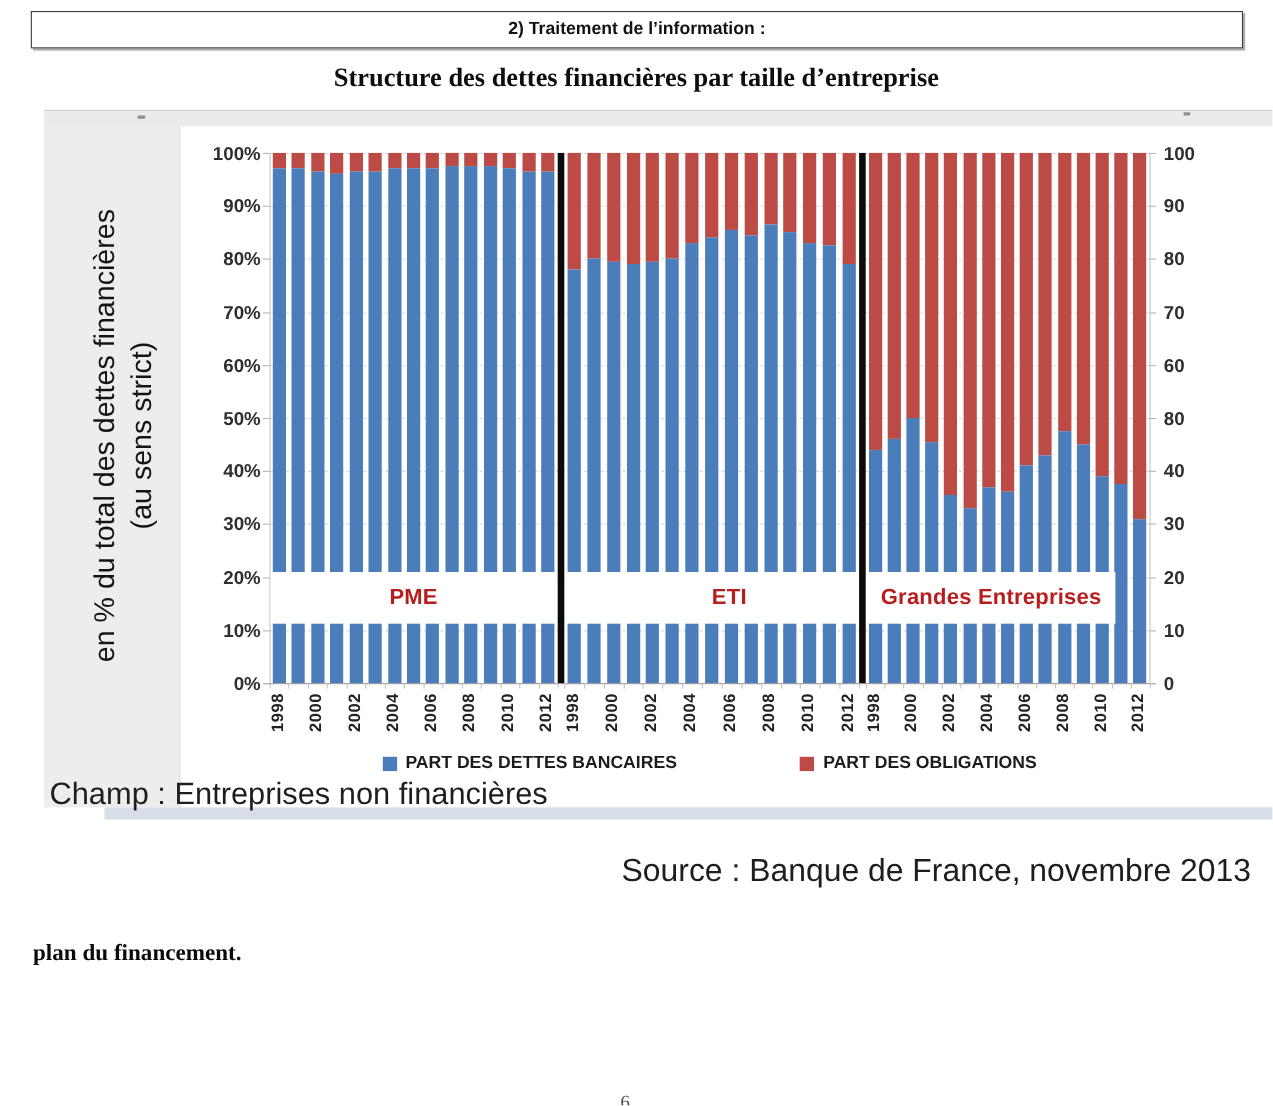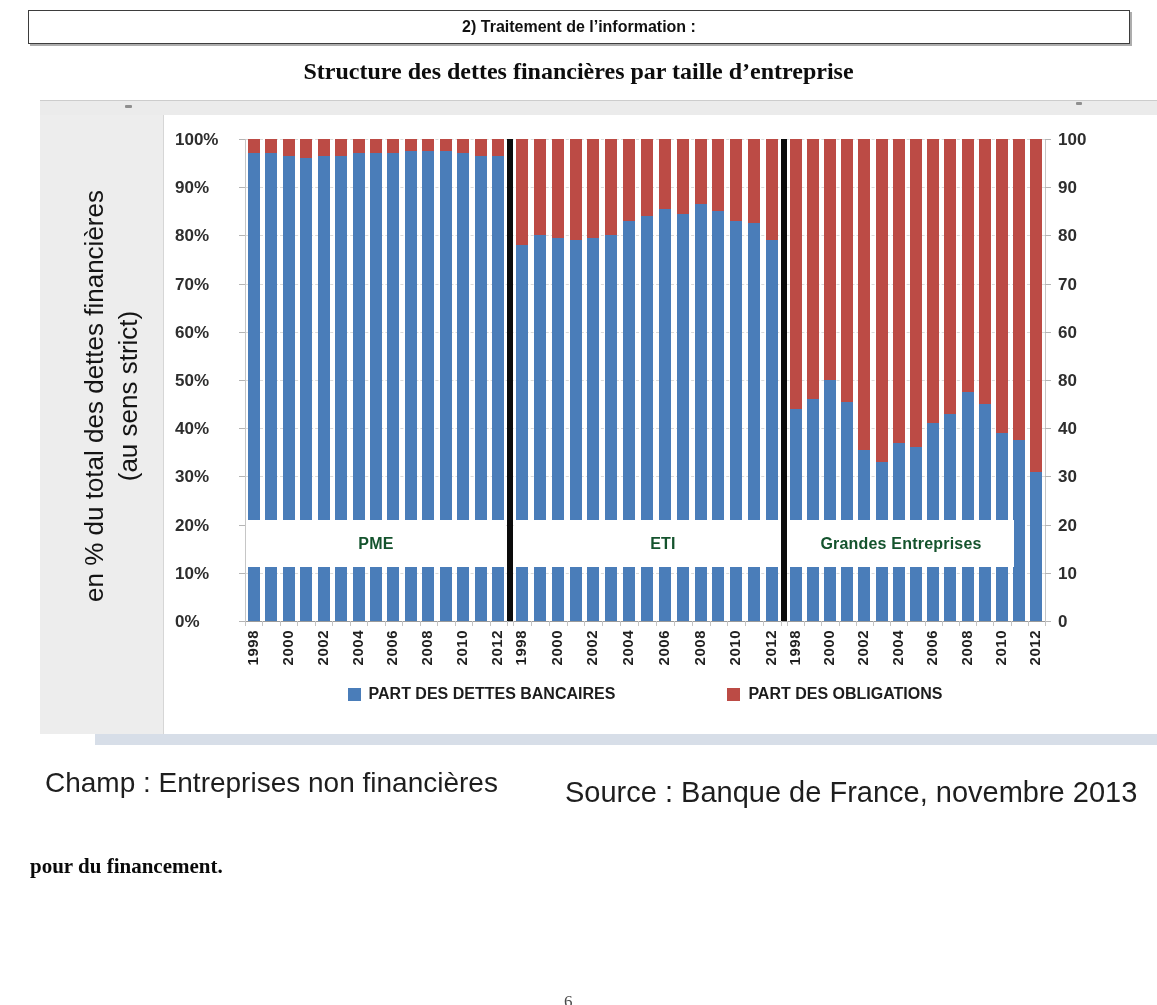--- a/index.html
+++ b/index.html
@@ -26,38 +26,38 @@
   .smudge{position:absolute;background:#8f8f8f;border-radius:1px;}
 
   .y-axis-label{position:absolute;left:72px;top:295px;transform:translate(-50%,-50%) rotate(-90deg);
     text-align:center;font-size:26px;line-height:1.3;color:#141414;white-space:nowrap;}
 
   .plot-layer{position:absolute;left:0;top:0;width:1117px;height:633px;}
   .plot-layer *{position:absolute;}
 
   .gridline{height:0;border-top:1px dashed #dadada;}
   .pborder{background:#c6c6c6;}
-  .ytick-l{width:62px;text-align:left;font-size:17px;font-weight:600;color:#2e2e2e;}
+  .ytick-l{width:62px;text-align:right;font-size:17px;font-weight:600;color:#2e2e2e;}
   .ytick-r{font-size:17px;font-weight:600;color:#2e2e2e;}
   .xtick{writing-mode:vertical-rl;transform:rotate(180deg);font-size:15px;font-weight:600;
     color:#222;letter-spacing:0.5px;}
   .band{background:#fff;display:flex;align-items:center;justify-content:center;}
-  .band span{font-weight:bold;font-size:16px;color:#14532d;letter-spacing:0.2px;}
+  .band span{font-weight:bold;font-size:20px;color:#b91c1c;letter-spacing:0.2px;}
   .separator{background:#0b0b0b;}
 
   
   .legend{position:absolute;left:205px;top:584px;width:800px;display:flex;
     justify-content:center;align-items:center;gap:112px;}
   .legend-item{display:flex;align-items:center;gap:8px;}
   .swatch{width:13px;height:13px;display:inline-block;}
   .legend-label{font-size:16px;font-weight:700;color:#1c1c1c;}
 
   .bottom-band{position:absolute;left:95px;top:734px;width:1062px;height:11px;background:#d7dee8;}
 
-  .champ-caption{position:absolute;left:45px;top:767px;font-size:28px;color:#1e1e1e;}
+  .champ-caption{position:absolute;left:45px;top:706px;font-size:28px;color:#1e1e1e;}
   .source-caption{position:absolute;left:565px;top:776px;font-size:29px;color:#1e1e1e;white-space:nowrap;}
 
   .question{position:absolute;left:30px;top:849px;width:1110px;
     font-family:"Liberation Serif",serif;font-weight:bold;font-size:21px;color:#0a0a0a;
     line-height:1.67;}
   .question div{white-space:pre;}
 
   .page-number{position:absolute;left:564px;top:992px;font-family:"Liberation Serif",serif;
     font-size:17px;color:#4a4a4a;}
 </style>
@@ -329,17 +329,17 @@
       </div>
     </div>
   </div>
 
   <div class="bottom-band"></div>
 
   <div class="champ-caption">Champ : Entreprises non financières</div>
   <div class="source-caption">Source : Banque de France, novembre 2013</div>
 
   <div class="question">
-    <div>pour du financement.</div>
+    <div>plan du financement.</div>
   </div>
 
   <div class="page-number">6</div>
 </div>
 
 </body></html>

